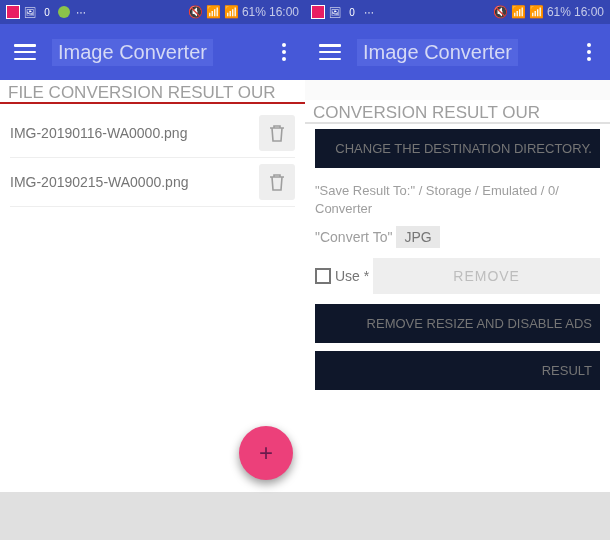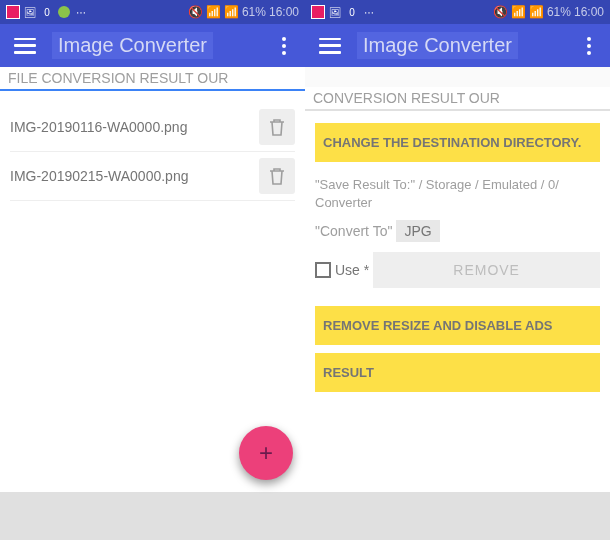--- a/index.html
+++ b/index.html
@@ -2,39 +2,39 @@
 <html><head>
   <meta charset="utf-8">
   <style>
     * { margin: 0; padding: 0; box-sizing: border-box; font-family: Arial, sans-serif; }
     body { width: 610px; height: 540px; display: flex; background: #fff; overflow: hidden; }
     .screen { width: 305px; height: 540px; display: flex; flex-direction: column; position: relative; background: #fafafa; }
     .status-bar { height: 24px; background: #3546b3; display: flex; align-items: center; padding: 0 6px; color: #fff; font-size: 12px; }
     .status-left { display: flex; gap: 3px; align-items: center; }
     .status-icon { width: 14px; height: 14px; display: flex; align-items: center; justify-content: center; font-size: 10px; }
     .status-right { margin-left: auto; display: flex; align-items: center; gap: 3px; color: #c5cae9; }
-    .app-bar { height: 43px; background: #4658d8; display: flex; align-items: center; padding: 0 14px; gap: 16px; }
+    .app-bar { height: 56px; background: #4658d8; display: flex; align-items: center; padding: 0 14px; gap: 16px; }
     .hamburger { width: 22px; height: 16px; display: flex; flex-direction: column; justify-content: space-between; cursor: pointer; }
     .hamburger span { height: 2.5px; background: #fff; border-radius: 1px; }
     .app-title { color: #d5d9f5; font-size: 20px; font-weight: 500; background: #5365e0; padding: 2px 6px; }
     .more-dots { margin-left: auto; color: #fff; display: flex; flex-direction: column; gap: 3px; cursor: pointer; width: 14px; align-items: center; }
     .more-dots span { width: 4px; height: 4px; background: #fff; border-radius: 50%; }
-    .section-header { height: 24px; background: #fff; color: #9e9e9e; font-size: 14px; font-weight: 500; padding: 3px 8px 0; white-space: nowrap; overflow: hidden; border-bottom: 2px solid #3b82f6; position: relative; }
+    .section-header { height: 24px; background: #fff; color: #9e9e9e; font-size: 17px; font-weight: 500; padding: 3px 8px 0; white-space: nowrap; overflow: hidden; border-bottom: 2px solid #b91c1c; position: relative; }
     .section-header.right { border-bottom-color: #e0e0e0; margin-top: 20px; }
     .section-header.right::before { content: ''; position: absolute; left: 0; bottom: -2px; width: 150px; height: 2px; background: #e91e63; }
-    .content { flex: 1; background: #fff; padding: 12px 10px; overflow: hidden; }
+    .content { flex: 1; background: #fff; padding: 5px 10px; overflow: hidden; }
     .file-row { display: flex; align-items: center; padding: 6px 0; border-bottom: 1px solid #eee; }
     .file-name { flex: 1; color: #757575; font-size: 14px; overflow: hidden; white-space: nowrap; }
     .trash-btn { width: 36px; height: 36px; background: #eeeeee; border: none; border-radius: 3px; display: flex; align-items: center; justify-content: center; cursor: pointer; margin-left: 10px; }
-    .btn { width: 100%; padding: 12px 8px; background: #fde047; border: none; color: #757575; font-size: 13px; font-weight: 700; margin-bottom: 8px; cursor: pointer; text-align: left; }
+    .btn { width: 100%; padding: 12px 8px; background: #0f172a; border: none; color: #757575; font-size: 13px; font-weight: 400; margin-bottom: 8px; cursor: pointer; text-align: right; }
     .save-text { color: #9e9e9e; font-size: 13px; margin: 6px 0 8px; line-height: 1.4; }
     .convert-row { display: flex; align-items: center; gap: 4px; margin-bottom: 10px; }
     .convert-label { color: #9e9e9e; font-size: 14px; }
     .convert-value { color: #757575; background: #e8e8e8; padding: 3px 8px; font-size: 14px; text-align: center; }
-    .use-row { display: flex; align-items: center; gap: 4px; margin-bottom: 18px; }
+    .use-row { display: flex; align-items: center; gap: 4px; margin-bottom: 10px; }
     .checkbox { width: 16px; height: 16px; border: 2px solid #757575; cursor: pointer; }
     .use-label { color: #757575; font-size: 14px; }
     .resize-btn { flex: 1; padding: 10px; background: #eeeeee; border: none; color: #bdbdbd; font-size: 14px; letter-spacing: 1px; cursor: pointer; }
     .fab { position: absolute; bottom: 60px; right: 12px; width: 54px; height: 54px; background: #ec407a; border-radius: 50%; display: flex; align-items: center; justify-content: center; color: #6a1b4d; font-size: 24px; cursor: pointer; box-shadow: 0 4px 10px rgba(0,0,0,0.4); }
     .bottom-bar { height: 48px; background: #e0e0e0; }
     .pink-sq { width: 14px; height: 14px; background: #e91e63; border: 1px solid #fff; }
     .green-dot { width: 12px; height: 12px; background: #8bc34a; border-radius: 50%; }
     svg { display: block; }
   </style>
 </head>

